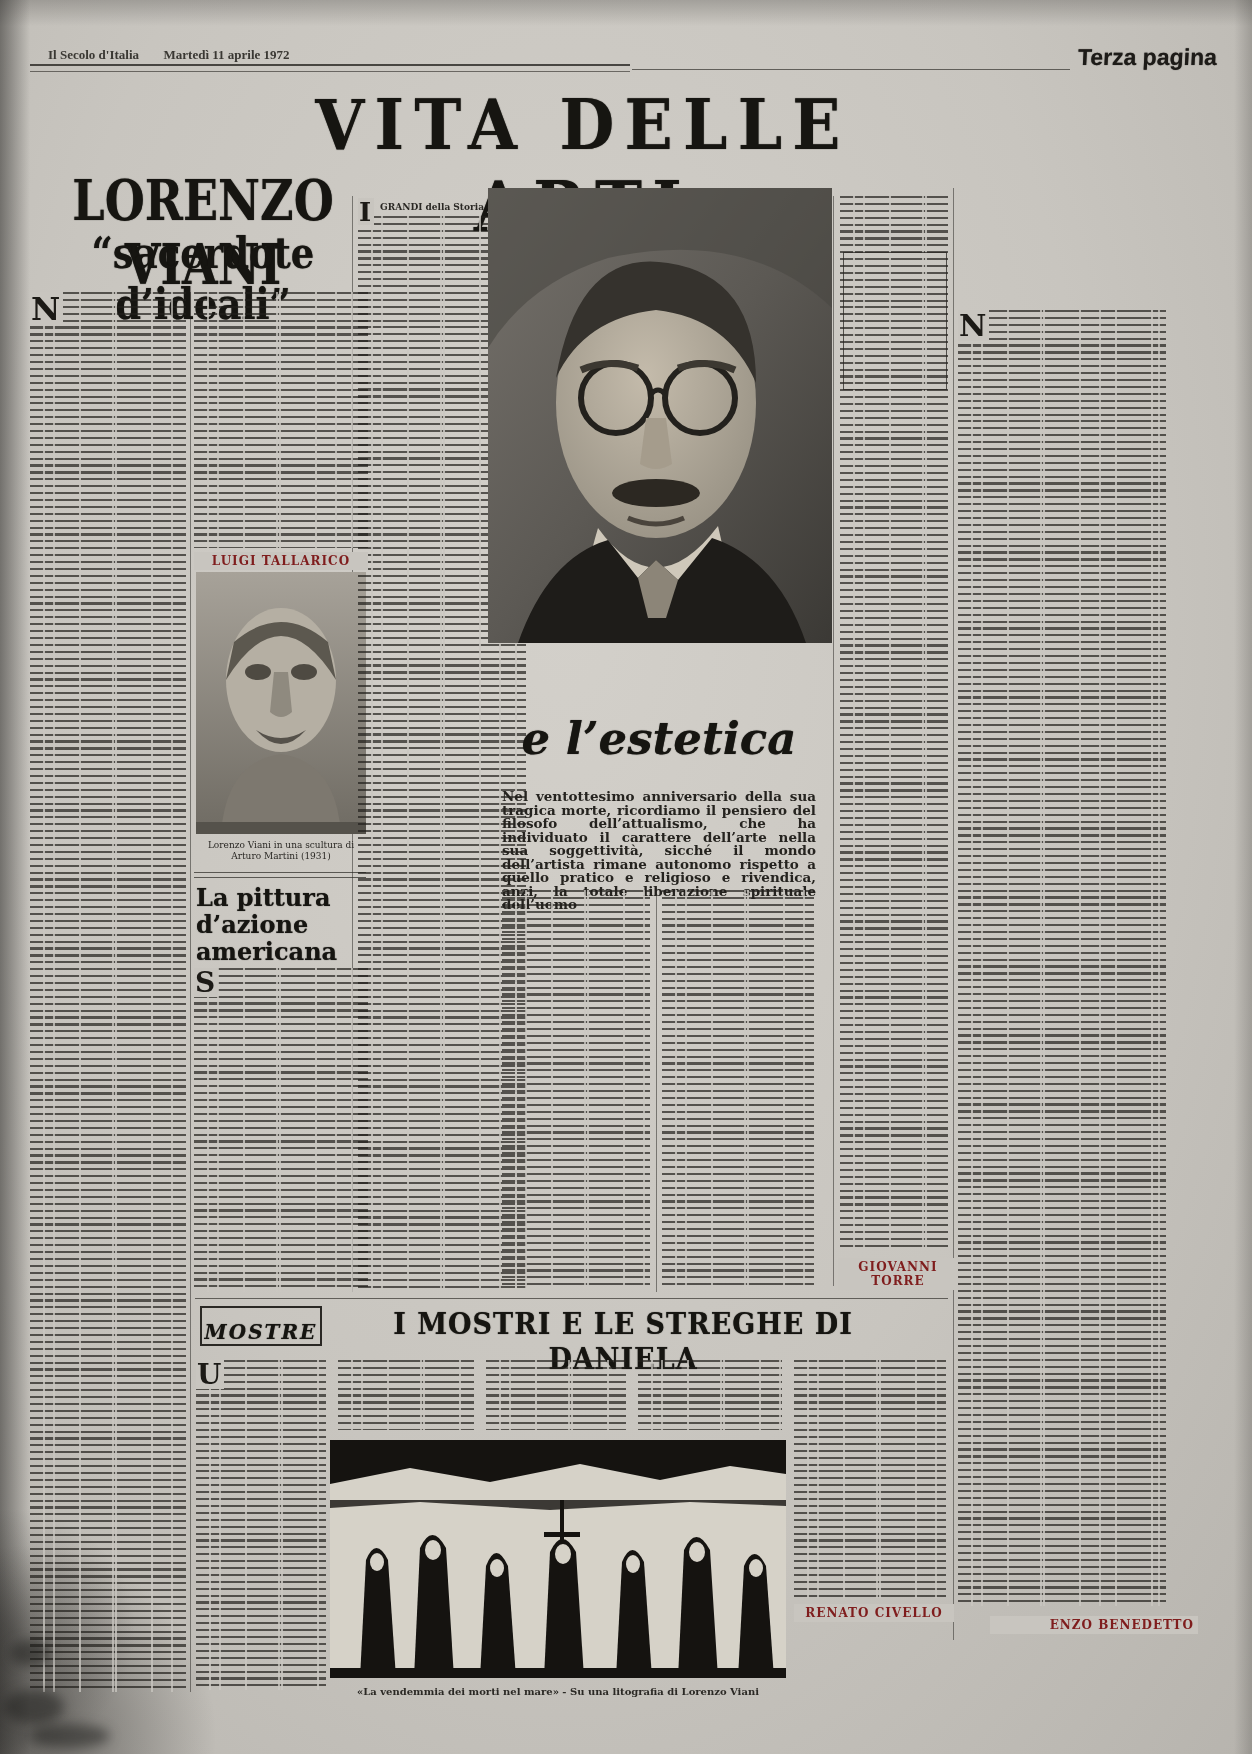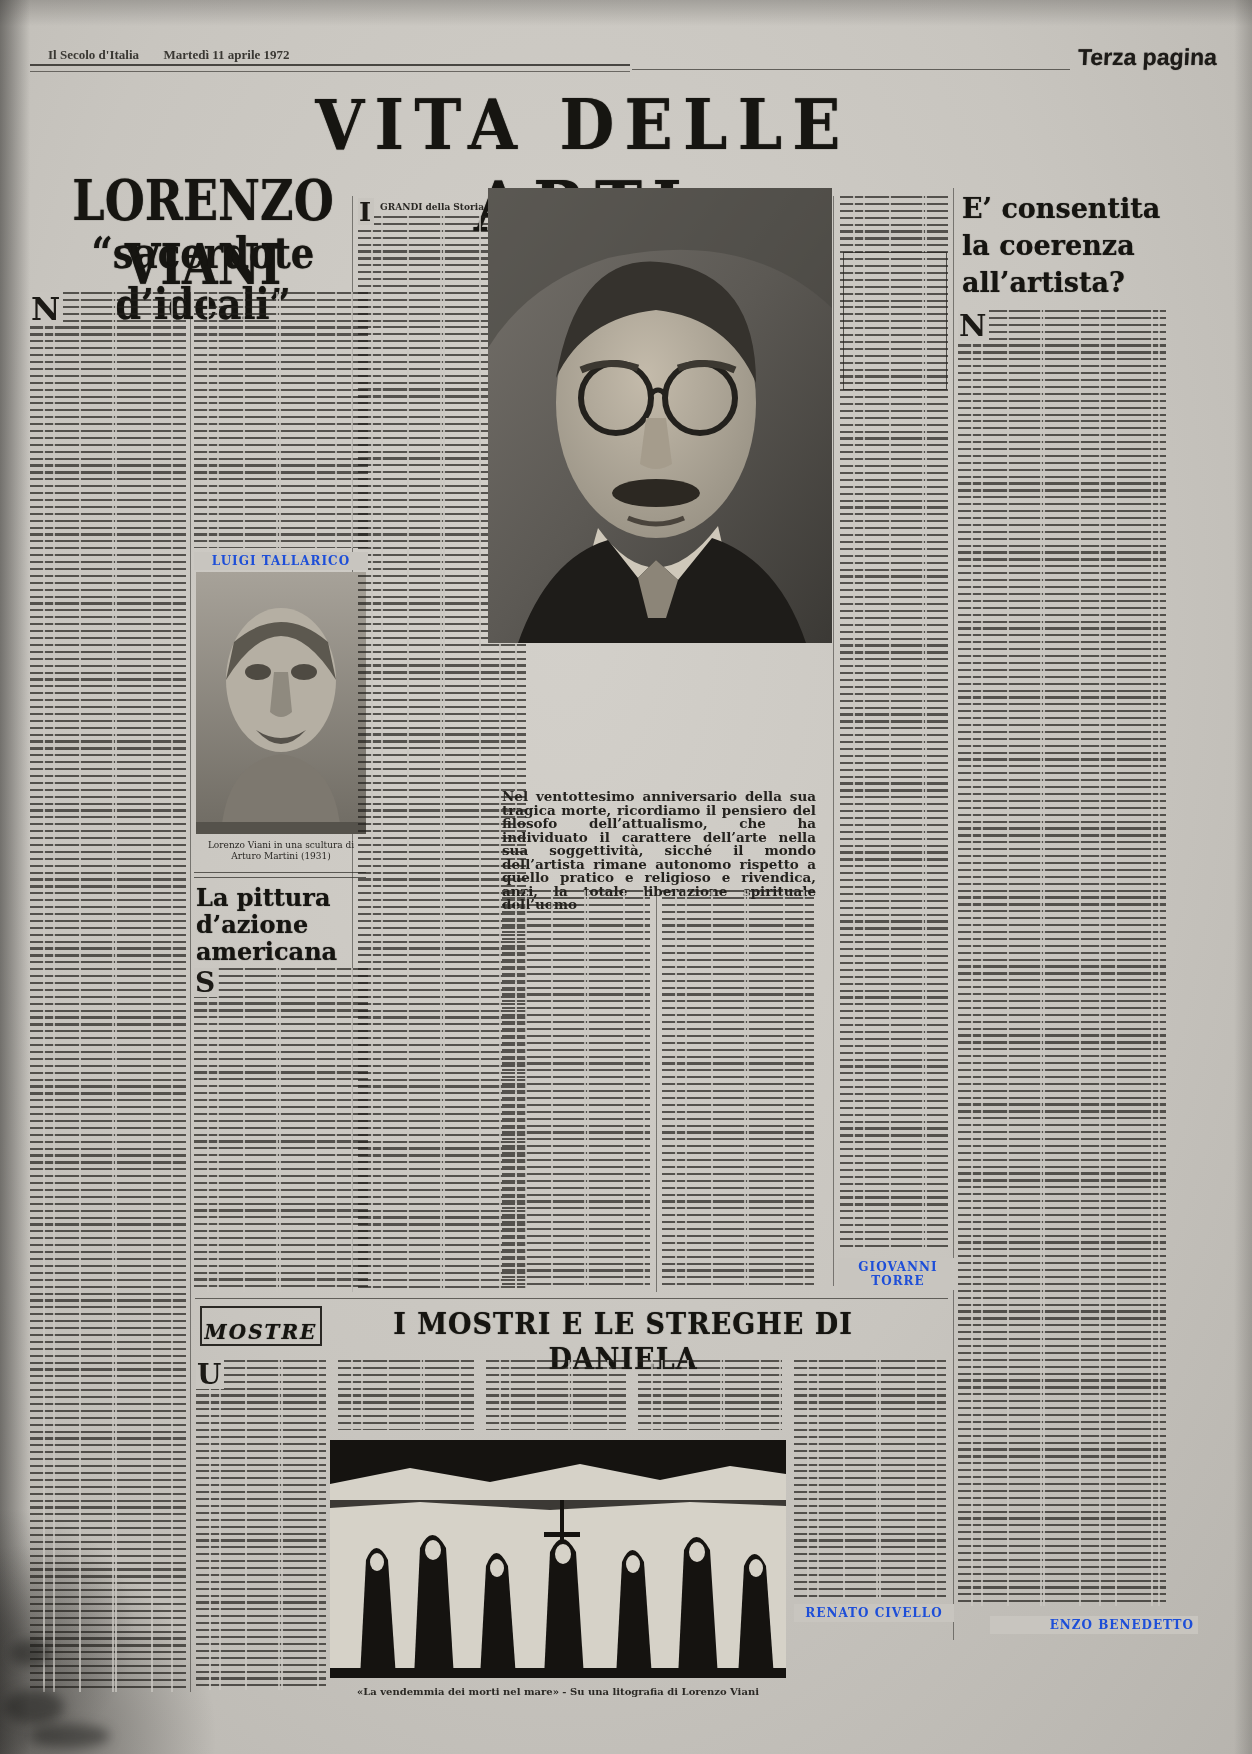--- a/index.html
+++ b/index.html
@@ -25,21 +25,21 @@
   }
   .vrule{position:absolute;width:1px;background:rgba(50,48,44,.55);}
   .hrule{position:absolute;height:1px;background:rgba(40,38,34,.65);}
   .dropcap{
     position:absolute;z-index:3;background:#c8c5bf;
     font-family:"DejaVu Serif",serif;font-weight:bold;color:#1c1a16;
     line-height:1;padding:1px 3px 0 1px;
   }
   .byline{
     position:absolute;z-index:3;font-family:"DejaVu Serif",serif;font-weight:bold;
-    font-size:12px;letter-spacing:1px;color:#1d4ed8;text-align:center;
+    font-size:12px;letter-spacing:1px;color:#7f1d1d;text-align:center;
     background:#c8c5bf;padding:2px 4px;
   }
   .headline{font-weight:bold;color:#161511;text-shadow:0 0 1px rgba(22,20,16,.75);}
   .smudge{position:absolute;background:rgba(28,27,25,.5);border-radius:50%;filter:blur(6px);}
 </style>
 </head>
 <body>
 
 <div id="paper">
 
@@ -129,30 +129,26 @@
     <path d="M140 330 Q168 342 196 330" stroke="#4a443c" stroke-width="5" fill="none"></path>
     <path d="M110 340 Q168 420 230 338 Q240 380 252 455 L84 455 Q98 380 110 340 Z" fill="#cfc8ba"></path>
     <path d="M30 455 Q60 370 120 352 L150 390 L168 372 L190 392 L224 350 Q290 372 318 455 Z" fill="#1e1c19"></path>
     <path d="M150 390 L168 372 L190 392 L178 430 L160 430 Z" fill="#8c8578"></path>
   </svg>
 
   <div class="gk" style="left:840px;top:196px;width:108px;height:1052px;"></div>
   <div class="abs" style="left:843px;top:252px;width:102px;height:136px;border:1px solid rgba(40,38,34,.75);"></div>
   <div class="byline" style="left:838px;top:1258px;width:112px;">GIOVANNI TORRE</div>
 
+  <div class="abs headline" style="left:502px;top:712px;width:314px;text-align:center;font-style:italic;font-size:45px;font-family:'DejaVu Serif',serif;">e l’estetica</div>
   <div class="abs" style="left:502px;top:790px;width:314px;font-size:13.5px;line-height:13.5px;font-weight:bold;text-align:justify;color:#25231f;filter:blur(.25px);">Nel ventottesimo anniversario della sua tragica morte, ricordiamo il pensiero del filosofo dell’attualismo, che ha individuato il carattere dell’arte nella sua soggettività, sicché il mondo dell’artista rimane autonomo rispetto a quello pratico e religioso e rivendica, anzi, la totale liberazione spirituale dell’uomo</div>
 
   <div class="gk" style="left:502px;top:890px;width:148px;height:400px;"></div>
   <div class="gk" style="left:662px;top:890px;width:152px;height:400px;"></div>
 
-  <div class="abs headline" style="left:962px;top:190px;font-size:27px;line-height:37px;font-family:'DejaVu Serif',serif;">
-    <div>E’ consentita</div>
-    <div>la coerenza</div>
-    <div>all’artista?</div>
-  </div>
   <div class="gk" style="left:958px;top:310px;width:208px;height:1296px;"></div>
   <div class="dropcap" style="left:958px;top:310px;font-size:30px;">N</div>
   <div class="byline" style="left:990px;top:1616px;width:200px;text-align:right;">ENZO BENEDETTO</div>
 
   <div class="hrule" style="left:195px;top:1298px;width:753px;"></div>
   <div class="abs" style="left:200px;top:1306px;width:118px;height:36px;border:2px solid #2a2824;display:flex;align-items:flex-end;justify-content:center;">
     <span class="headline" style="font-style:italic;font-size:20px;letter-spacing:2px;font-family:'DejaVu Serif',serif;">MOSTRE</span>
   </div>
   <div class="abs headline" style="left:338px;top:1306px;width:570px;text-align:center;font-size:27px;transform:scaleY(1.12);transform-origin:center top;letter-spacing:1px;font-family:'DejaVu Serif',serif;">I MOSTRI E LE STREGHE DI DANIELA</div>
 

